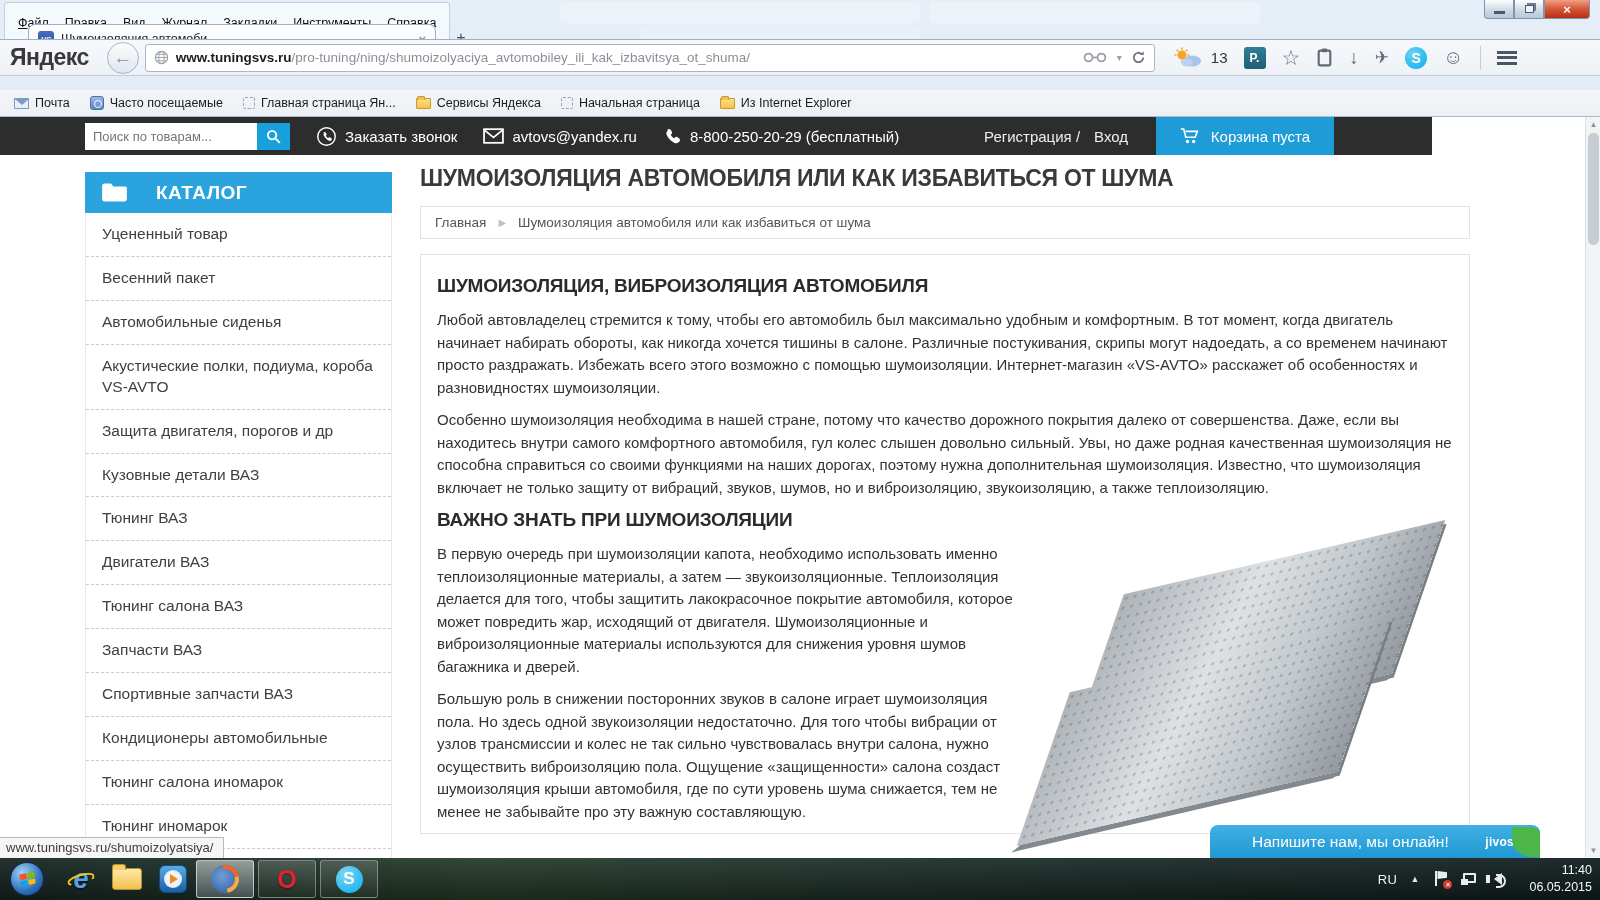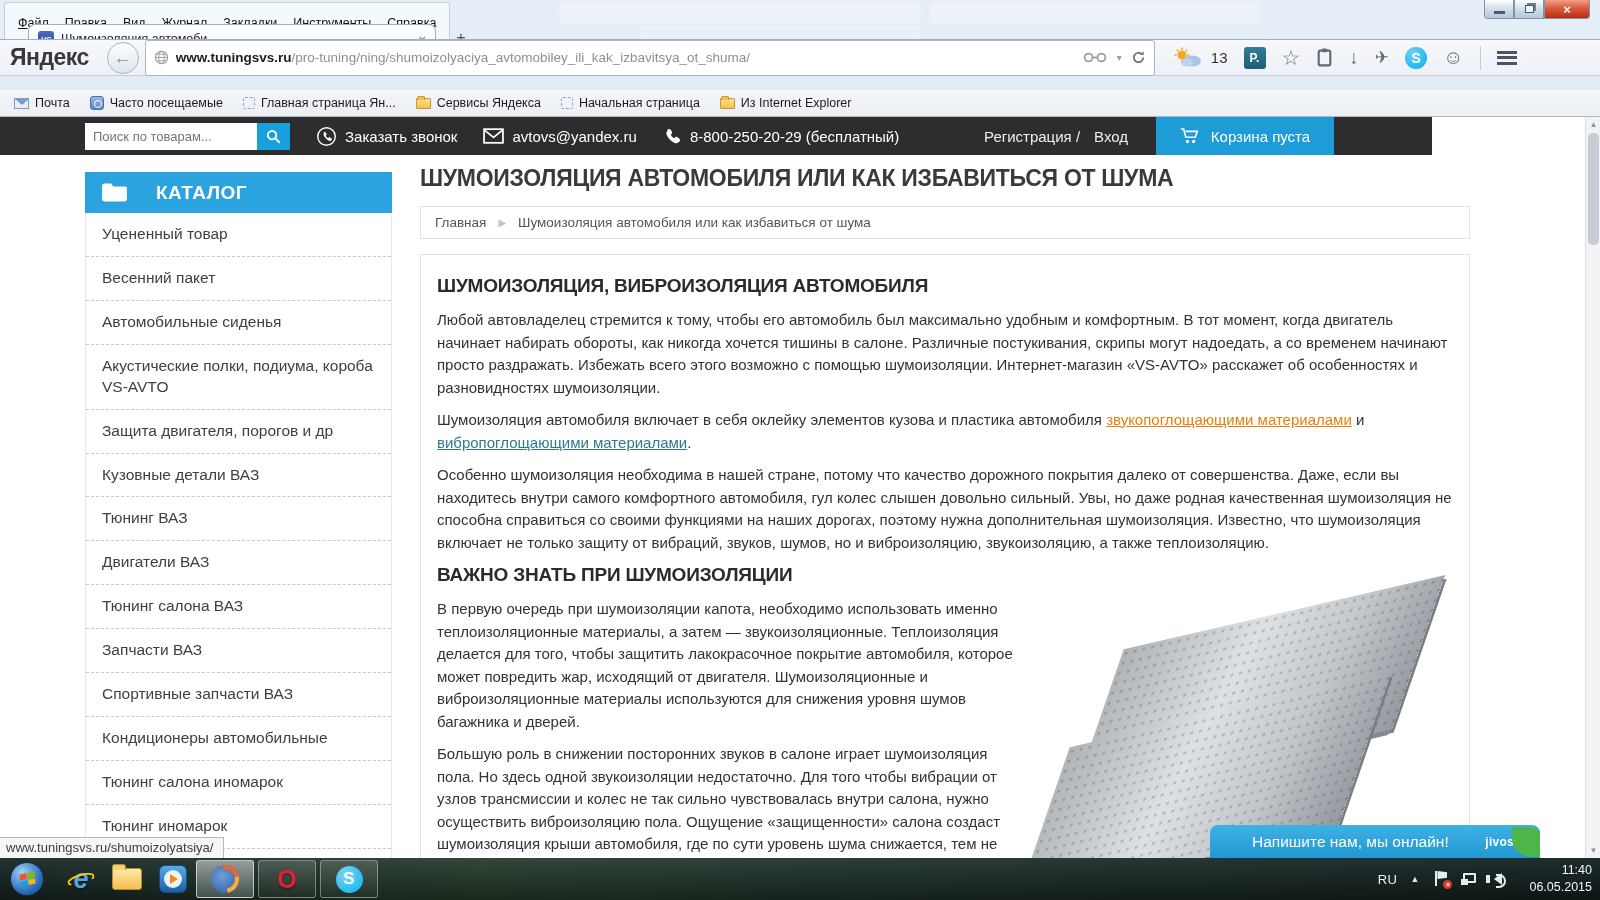--- a/index.html
+++ b/index.html
@@ -30,21 +30,21 @@
   .tab { position:absolute; left:28px; top:0; width:408px; height:29px; background:linear-gradient(#ffffff,#f2f5f9); border:1px solid #9fb0c4; border-bottom:none; border-radius:7px 7px 0 0; display:flex; align-items:center; padding:0 9px; gap:7px; }
   .favicon { width:16px; height:16px; background:linear-gradient(#4a6cc0,#2b4a9e); border-radius:3px; color:#fff; font-size:8px; font-weight:bold; font-style:italic; display:flex; align-items:center; justify-content:center; }
   .tab-title { flex:1; font-size:12.5px; color:#222; white-space:nowrap; overflow:hidden; }
   .tab-close { color:#8a93a0; font-size:13px; font-weight:bold; cursor:pointer; }
   .newtab { position:absolute; left:448px; top:4px; width:26px; height:21px; border-radius:3px; color:#45505e; font-size:16px; text-align:center; line-height:20px; cursor:pointer; }
 
   
   .toolbar { position:absolute; left:0; top:39px; width:1600px; height:37px; background:linear-gradient(#f6f8fb,#eef1f6); border-top:1px solid #9fb0c4; border-bottom:1px solid #c6cdd8; display:flex; align-items:center; }
   .ylogo { font-size:23px; font-weight:bold; color:#39393b; margin:0 18px 0 10px; letter-spacing:-.5px; }
   .backbtn { width:32px; height:32px; border-radius:50%; border:1px solid #aab6c5; background:linear-gradient(#fdfdfd,#dfe6ee); color:#7f8ea0; font-size:19px; font-weight:bold; display:flex; align-items:center; justify-content:center; margin-right:6px; }
-  .urlbar { width:1010px; height:36px; background:#fff; border:1px solid #aab6c5; border-radius:3px; display:flex; align-items:center; padding:4px 8px; gap:7px;justify-content:space-between; }
+  .urlbar { width:1010px; height:28px; background:#fff; border:1px solid #aab6c5; border-radius:3px; display:flex; align-items:center; padding:4px 8px; gap:7px;justify-content:space-between; }
   .urltext { flex:1; font-size:13.5px; white-space:nowrap; overflow:hidden; color:#8a9099; }
   .urltext b { color:#1c1c1c; font-weight:bold; }
   .urlicons { display:flex; align-items:center; gap:9px; color:#9aa0a6; }
   .ddown { font-size:10px; color:#9aa0a6; }
   .tbicons { display:flex; align-items:center; gap:16px; margin-left:18px; }
   .temp { font-size:15px; color:#333; margin-left:-8px; }
   .picon { width:22px; height:22px; background:linear-gradient(#2e7f96,#1f5e74); border-radius:3px; color:#fff; font-size:12px; font-weight:bold; display:flex; align-items:center; justify-content:center; }
   .star { font-size:21px; color:#6a7380; }
   .dl { font-size:19px; color:#5f6a76; font-weight:bold; }
   .plane { font-size:17px; color:#5f6a76; }
@@ -354,21 +354,20 @@
     <div class="main">
       <div class="h1">ШУМОИЗОЛЯЦИЯ АВТОМОБИЛЯ ИЛИ КАК ИЗБАВИТЬСЯ ОТ ШУМА</div>
       <div class="crumbbox">
         <span class="crumb-home">Главная</span>
         <span class="crumb-sep">▶</span>
         <span class="crumb-cur">Шумоизоляция автомобиля или как избавиться от шума</span>
       </div>
       <div class="contentbox">
         <div class="h2">ШУМОИЗОЛЯЦИЯ, ВИБРОИЗОЛЯЦИЯ АВТОМОБИЛЯ</div>
         <p class="p">Любой автовладелец стремится к тому, чтобы его автомобиль был максимально удобным и комфортным. В тот момент, когда двигатель начинает набирать обороты, как никогда хочется тишины в салоне. Различные постукивания, скрипы могут надоедать, а со временем начинают просто раздражать. Избежать всего этого возможно с помощью шумоизоляции. Интернет-магазин «VS-AVTO» расскажет об особенностях и разновидностях шумоизоляции.</p>
-        <p class="p"><span>Шумоизоляция автомобиля включает в себя оклейку элементов кузова и пластика автомобиля </span><span class="link-o">звукопоглощающими материалами</span><span> и </span><span class="link-t">вибропоглощающими материалами</span><span>.</span></p>
         <p class="p">Особенно шумоизоляция необходима в нашей стране, потому что качество дорожного покрытия далеко от совершенства. Даже, если вы находитесь внутри самого комфортного автомобиля, гул колес слышен довольно сильный. Увы, но даже родная качественная шумоизоляция не способна справиться со своими функциями на наших дорогах, поэтому нужна дополнительная шумоизоляция. Известно, что шумоизоляция включает не только защиту от вибраций, звуков, шумов, но и виброизоляцию, звукоизоляцию, а также теплоизоляцию.</p>
         <div class="h2">ВАЖНО ЗНАТЬ ПРИ ШУМОИЗОЛЯЦИИ</div>
         <div class="matimg">
           <div class="sheet s1"></div>
           <div class="sheet s2"></div>
         </div>
         <p class="p">В первую очередь при шумоизоляции капота, необходимо использовать именно теплоизоляционные материалы, а затем — звукоизоляционные. Теплоизоляция делается для того, чтобы защитить лакокрасочное покрытие автомобиля, которое может повредить жар, исходящий от двигателя. Шумоизоляционные и виброизоляционные материалы используются для снижения уровня шумов багажника и дверей.</p>
         <p class="p">Большую роль в снижении посторонних звуков в салоне играет шумоизоляция пола. Но здесь одной звукоизоляции недостаточно. Для того чтобы вибрации от узлов трансмиссии и колес не так сильно чувствовалась внутри салона, нужно осуществить виброизоляцию пола. Ощущение «защищенности» салона создаст шумоизоляция крыши автомобиля, где по сути уровень шума снижается, тем не менее не забывайте про эту важную составляющую.</p>
 
       </div>

